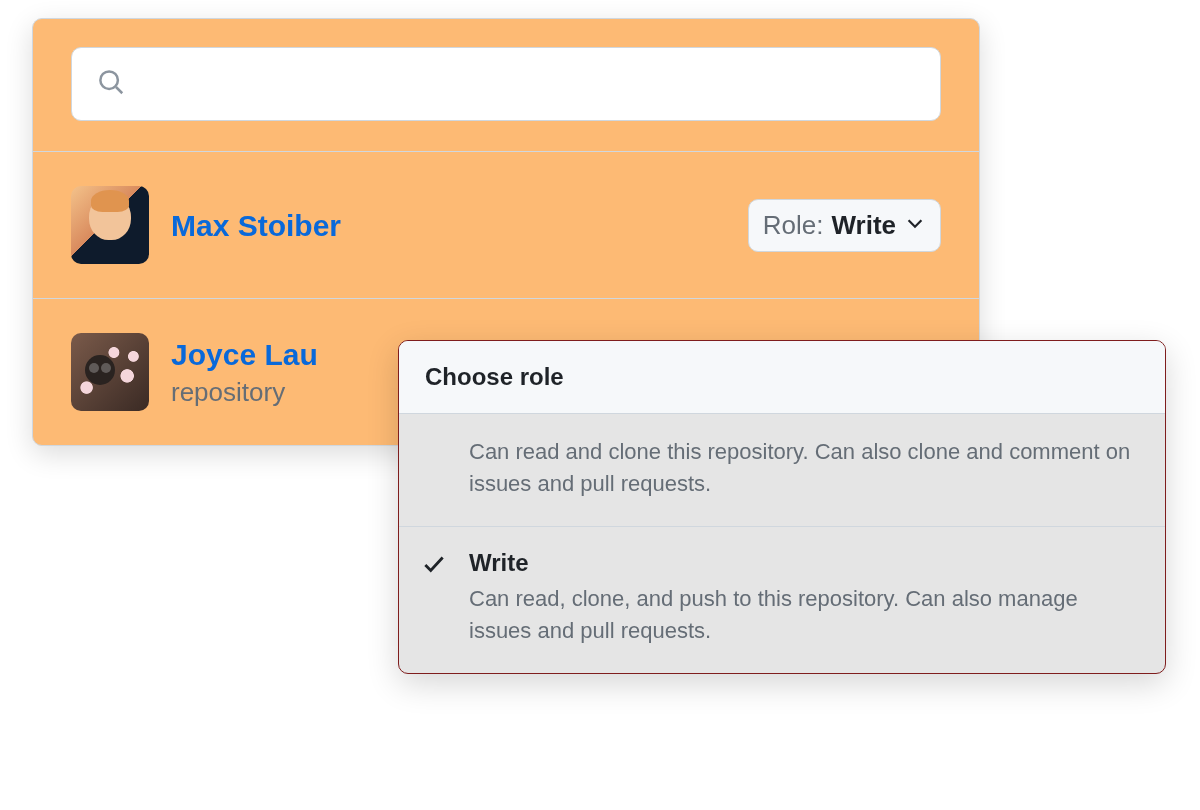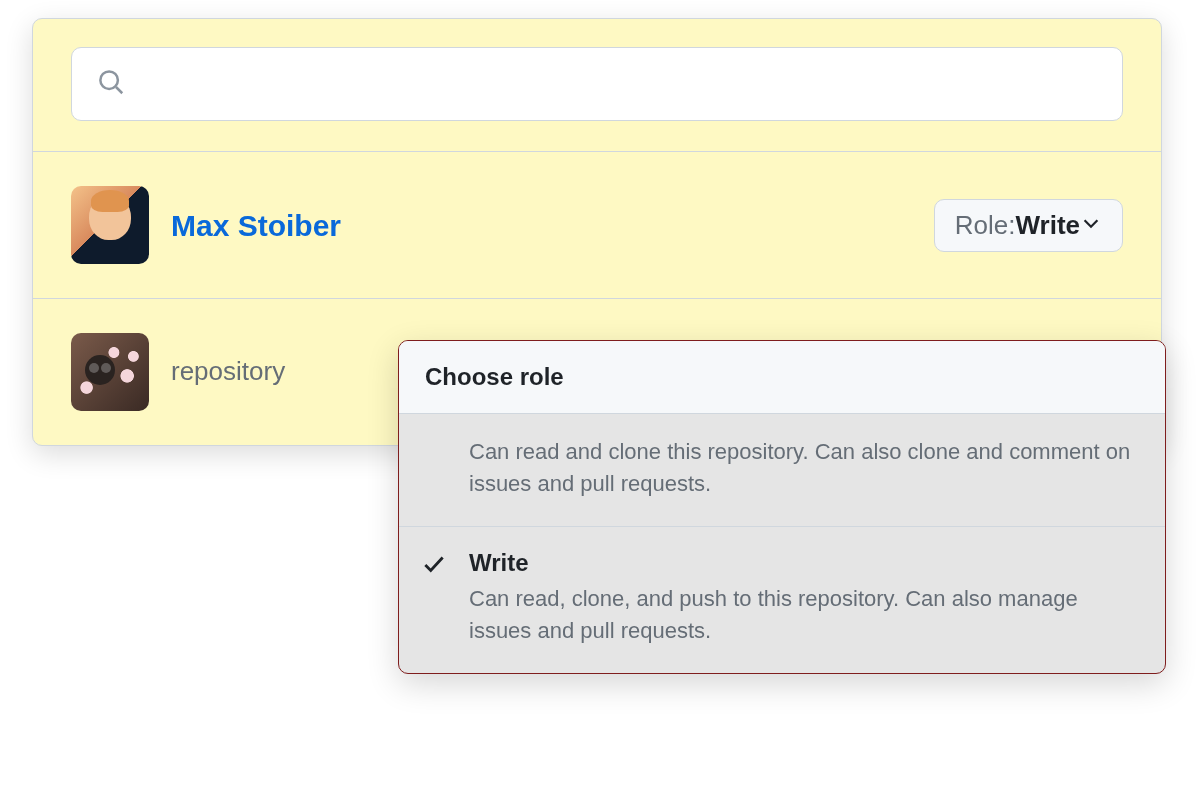--- a/index.html
+++ b/index.html
@@ -11,22 +11,22 @@
       font-family: -apple-system, BlinkMacSystemFont, "Segoe UI", Helvetica, Arial, sans-serif;
       background: #ffffff;
       width: 1200px;
       height: 810px;
       position: relative;
     }
     .panel {
       position: absolute;
       top: 18px;
       left: 32px;
-      width: 1130px;
-      background: #fef9c3;
+      width: 948px;
+      background: #fdba74;
       border: 1px solid #d0d7de;
       border-radius: 10px;
       box-shadow: 0 8px 28px rgba(0,0,0,0.14);
       overflow: visible;
     }
     .search-region {
       padding: 28px 38px 30px 38px;
       border-bottom: 1px solid #d0d7de;
     }
     .search-box {
@@ -135,21 +135,22 @@
     .user-handle {
       color: #656d76;
       font-size: 26px;
       font-weight: 400;
       line-height: 1.3;
     }
     .role-button {
       margin-left: auto;
       display: flex;
       align-items: center;
-      padding: 10px 20px;
+      gap: 8px;
+      padding: 10px 14px;
       border: 1px solid #d0d7de;
       border-radius: 10px;
       background: #f6f8fa;
       font-size: 26px;
       cursor: pointer;
     }
     .role-prefix {
       color: #656d76;
       font-weight: 400;
     }
@@ -245,20 +246,21 @@
         <svg viewBox="0 0 24 24">
             <polyline points="5 9 12 16 19 9"></polyline>
           </svg>
       </span>
     </div>
   </div>
 
   <div class="user-row">
     <div class="avatar avatar-2"></div>
     <div class="user-info">
+      <a class="user-name">Joyce Lau</a>
       <span class="user-handle">repository</span>
     </div>
   </div>
 
 </div>
 
 <div class="dropdown">
   <div class="dropdown-header">Choose role</div>
 
   <div class="dropdown-option">

